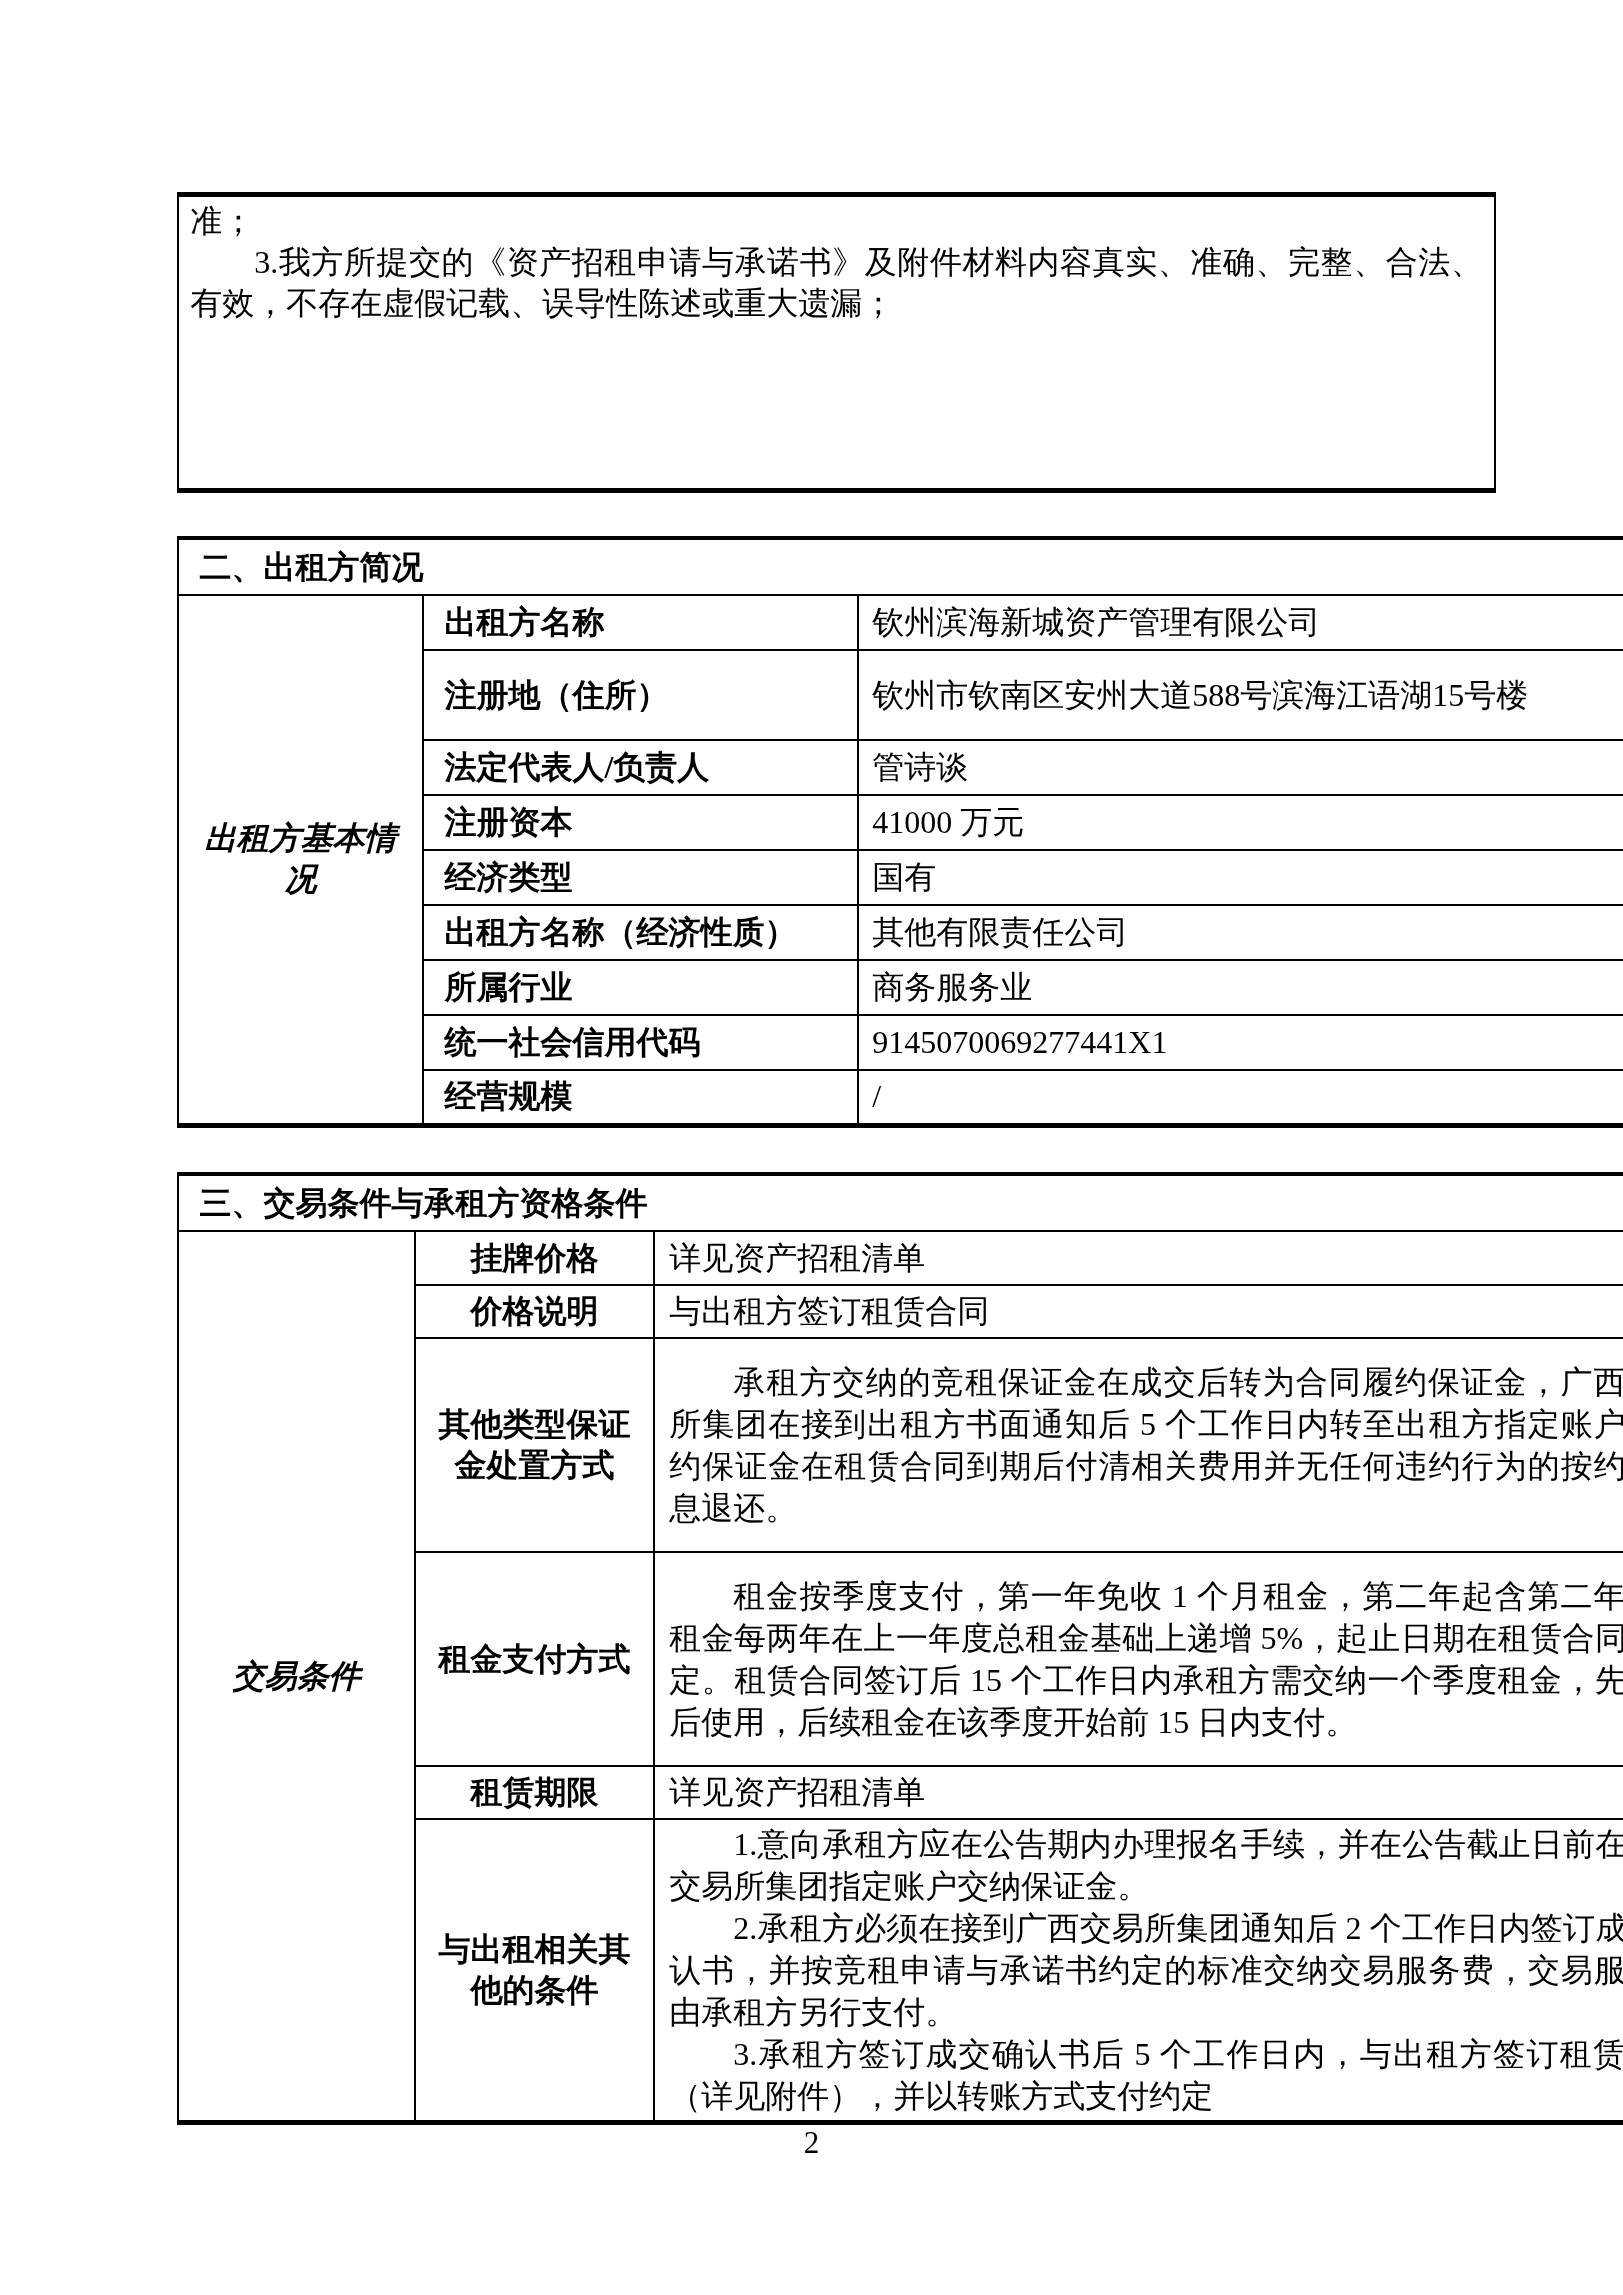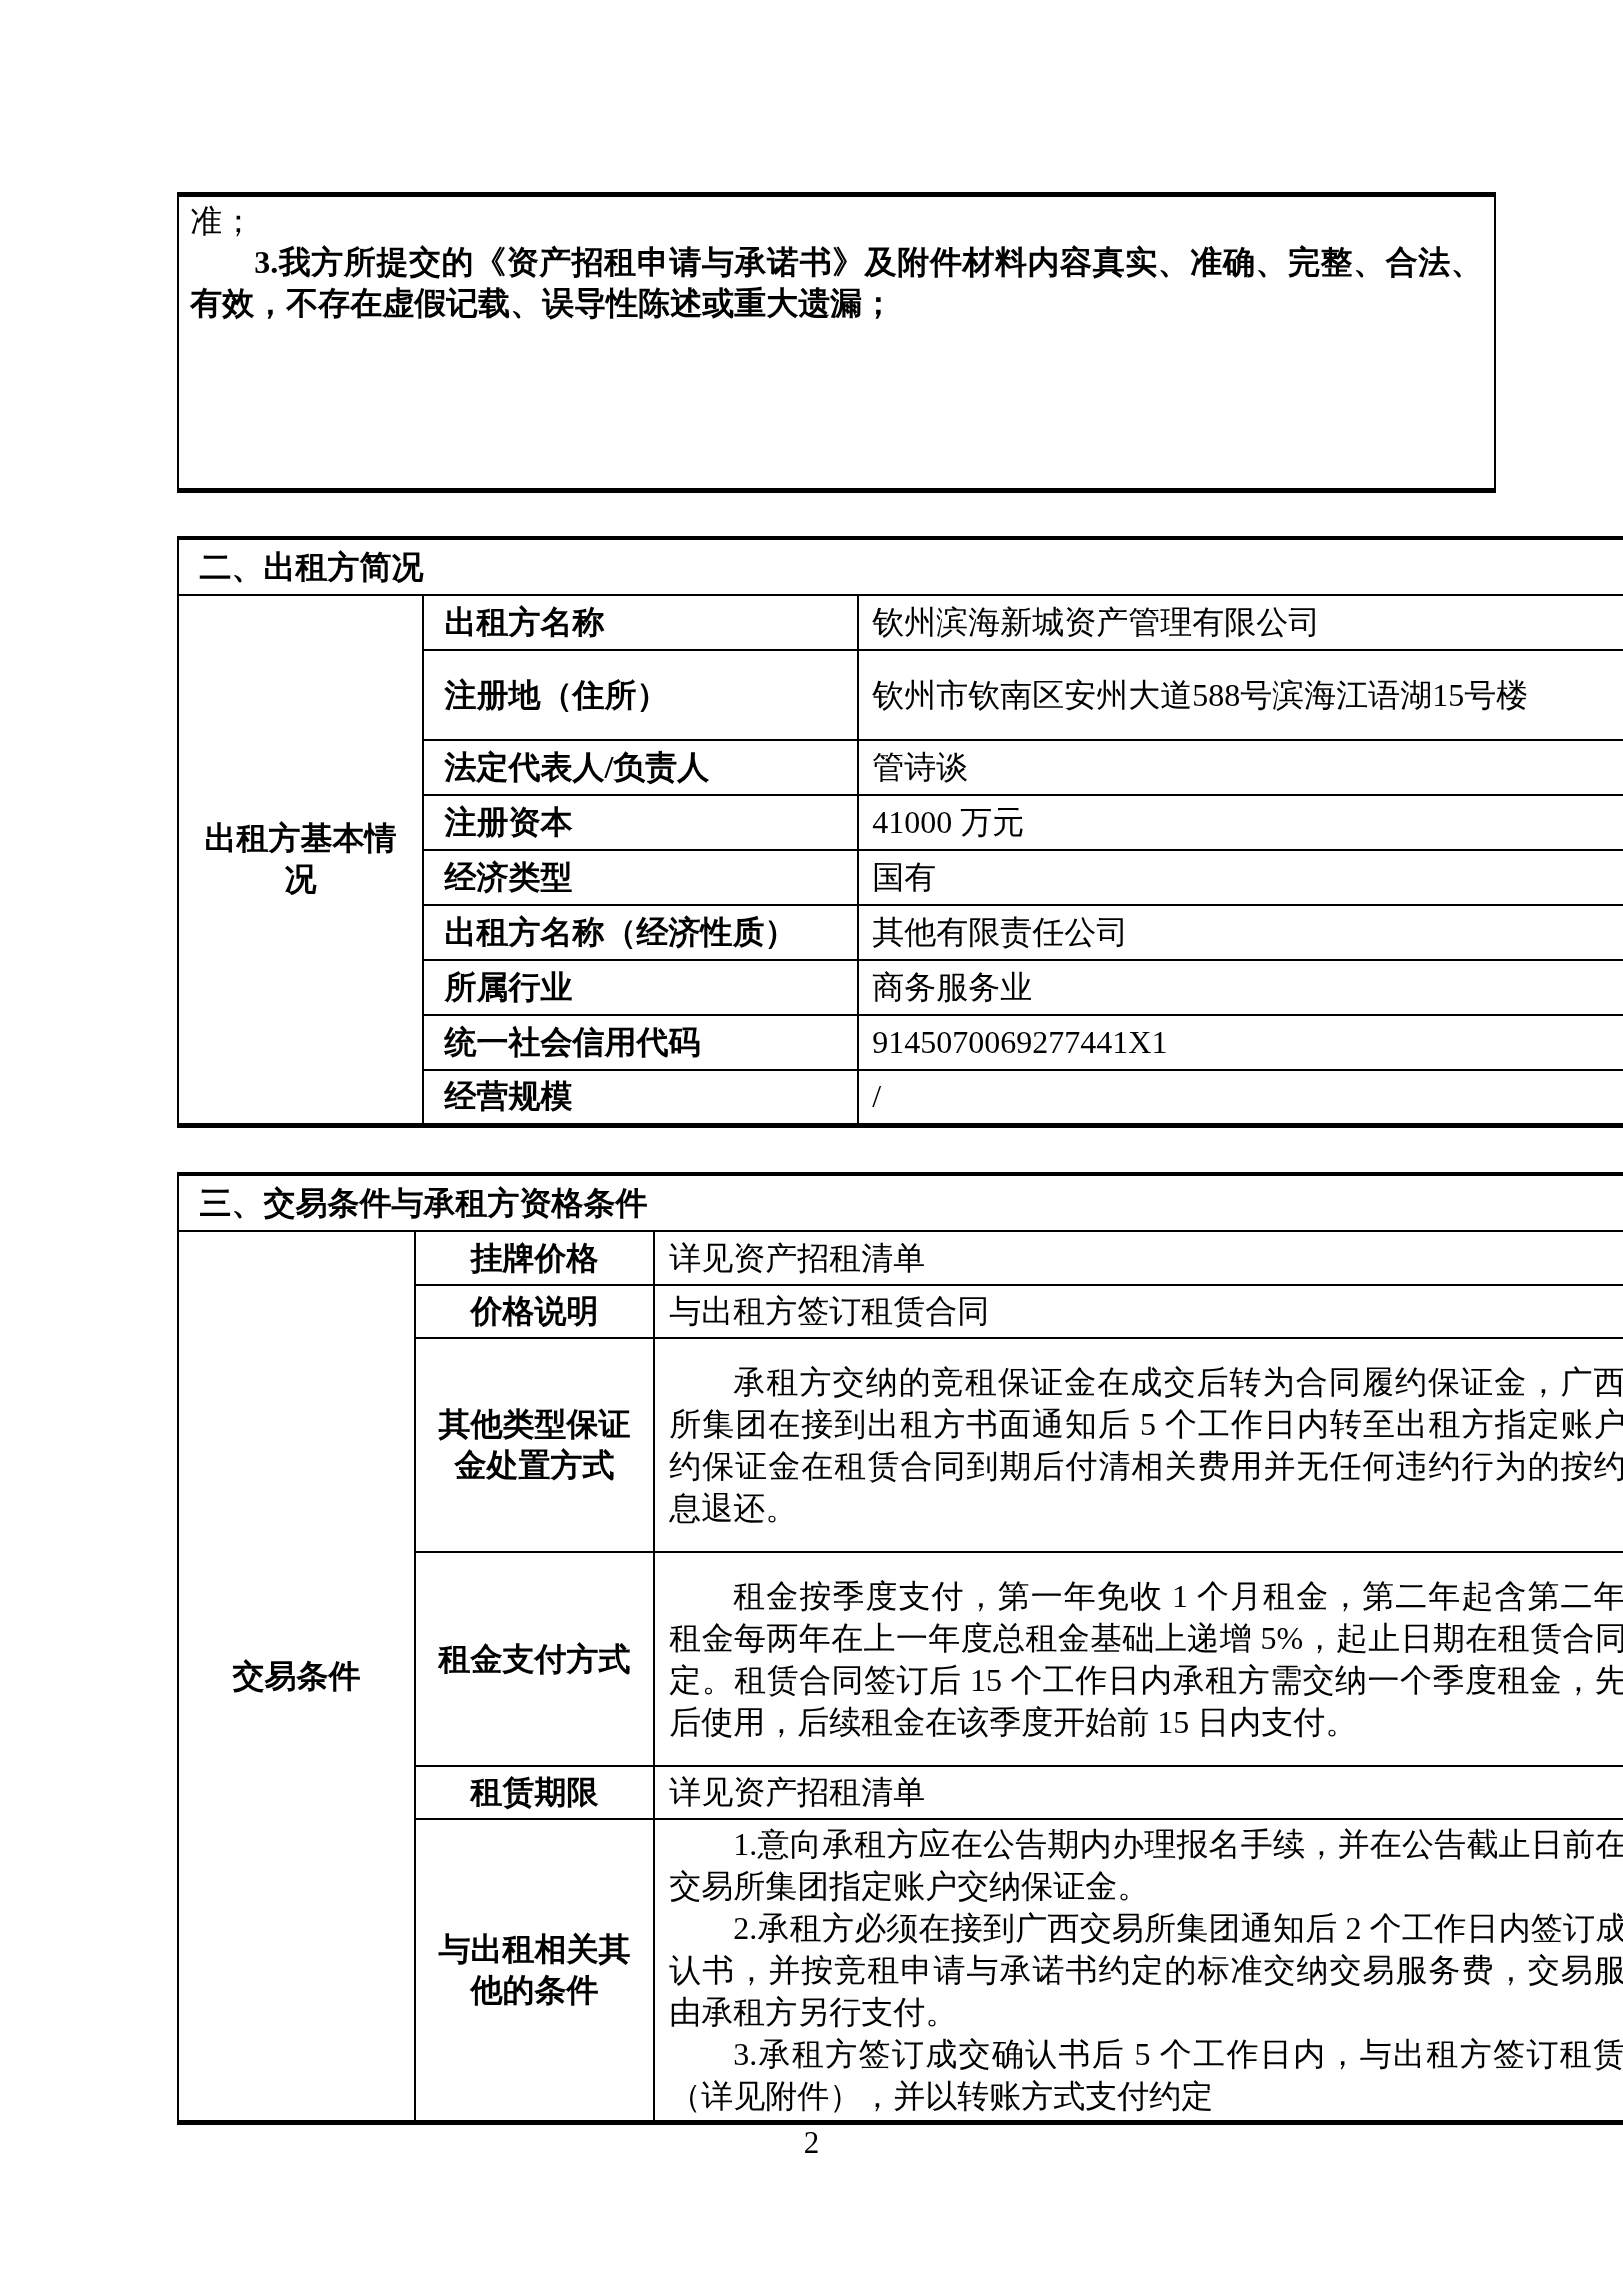--- a/index.html
+++ b/index.html
@@ -16,21 +16,21 @@
   
   .intro-box {
     position:absolute; left:177px; top:192px;
     width:1319px; height:301px;
     box-sizing:border-box;
     border:solid #000;
     border-width:5.1px 2.6px 5.1px 2.6px;
     padding:4.1px 11.2px 0 11.2px;
   }
   .intro-box p { margin:0; line-height:41px; text-align:justify; }
-  .intro-box p.indent { text-indent:2em;font-weight:bold; }
+  .intro-box p.indent { text-indent:2em; }
 
   
   table.tbl {
     position:absolute; left:177px;
     width:1529px;
     border-collapse:collapse;
     table-layout:fixed;
     border:solid #000;
     border-width:4.1px 2.6px 5.1px 2.6px;
     font-size:32px;
@@ -45,20 +45,21 @@
   }
   .title-cell {
     font-weight:bold;
     text-align:left;
     padding-left:20.4px;
   }
   .span-cell {
     font-weight:bold;
     text-align:center;
     padding:0 20.4px;
+    font-style:italic;
   }
   .lbl2 { font-weight:bold; text-align:left; padding-left:20.4px; padding-right:10.2px; }
   .val2 { text-align:left; padding-left:13.3px; padding-right:12.3px; }
   .lbl3 { font-weight:bold; text-align:center; padding:0 20.4px; }
   .val3 { text-align:left; padding-left:14.3px; padding-right:12.3px; }
   .valp { padding:3.1px 12.3px 3.1px 14.3px; vertical-align:middle; }
   .valp p { margin:0; line-height:42px; text-indent:2em; text-align:justify; }
 
   
   tr.h112 { height:57px; }

